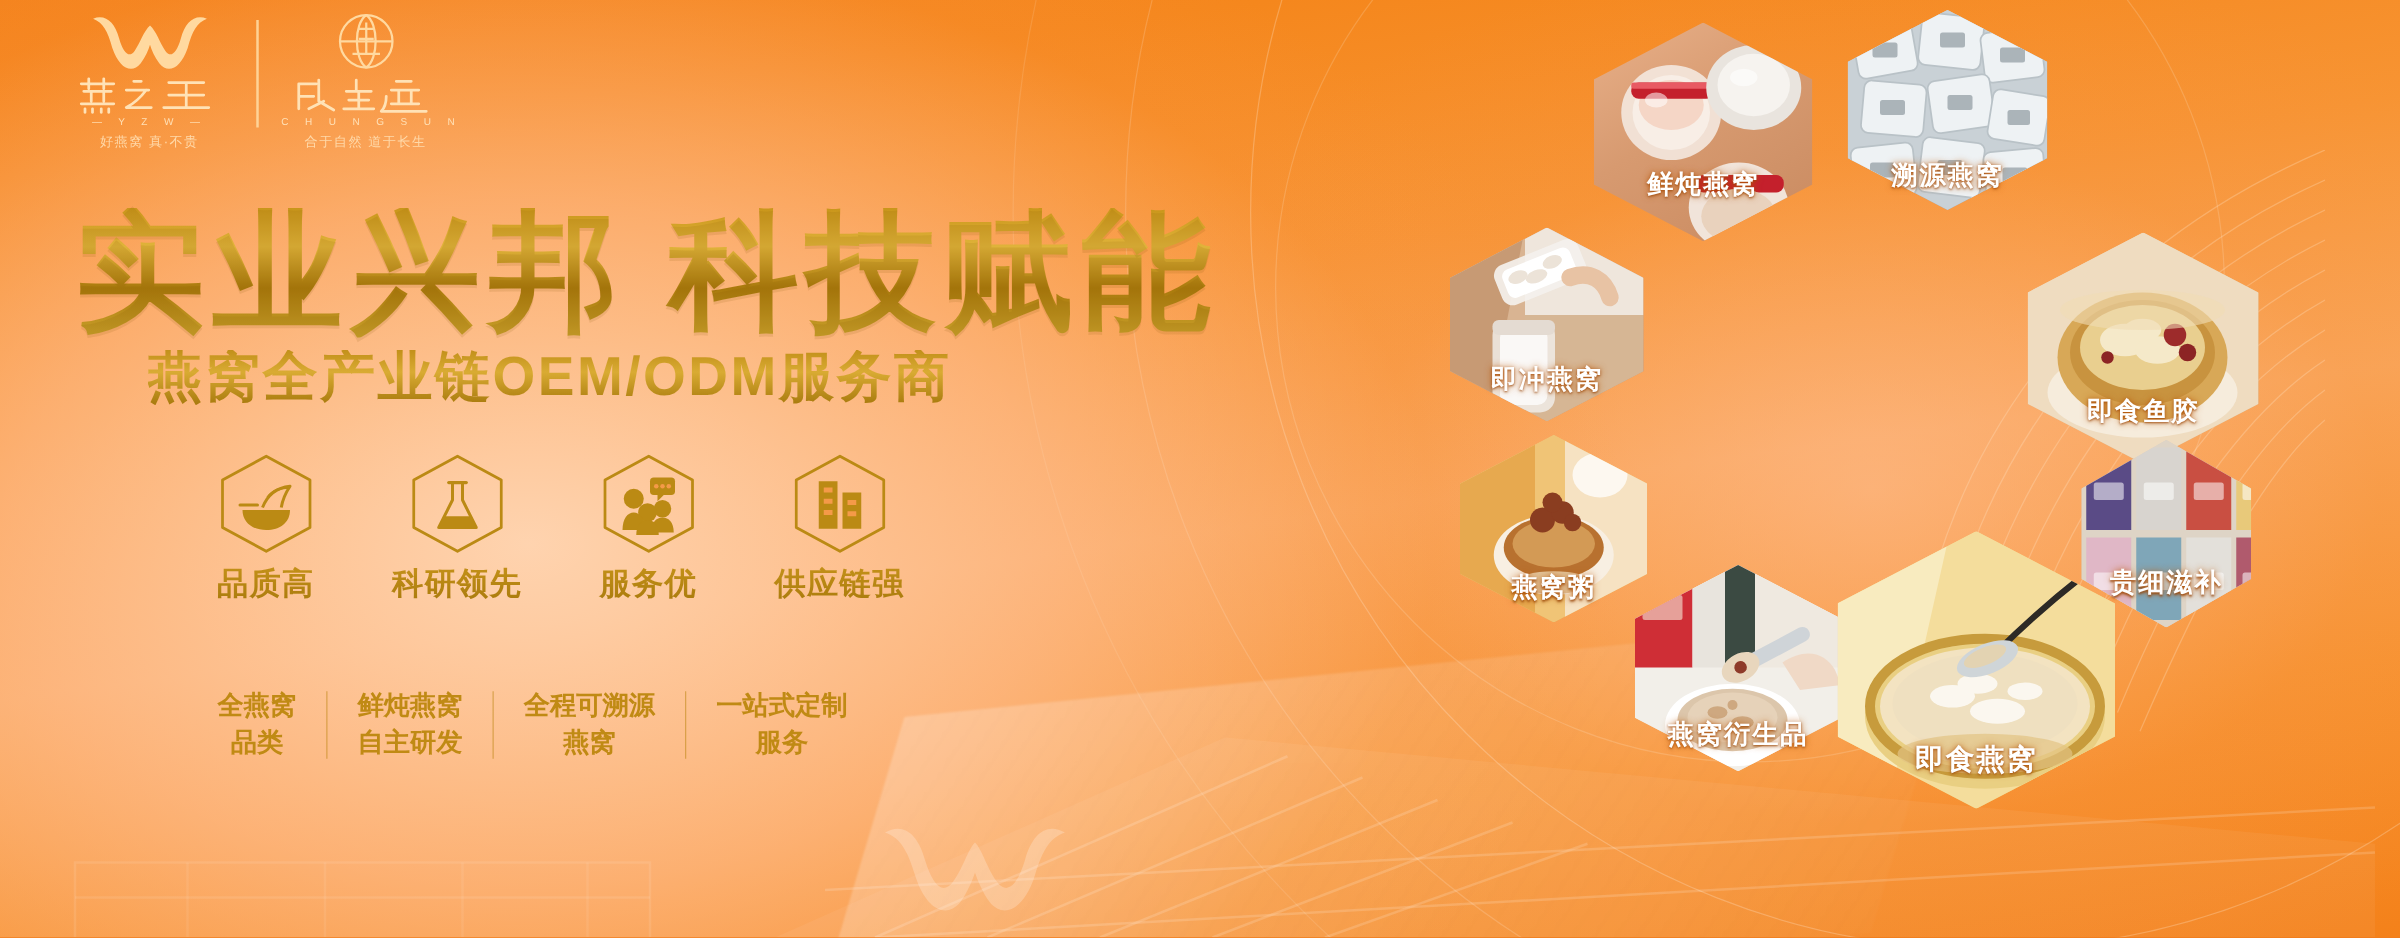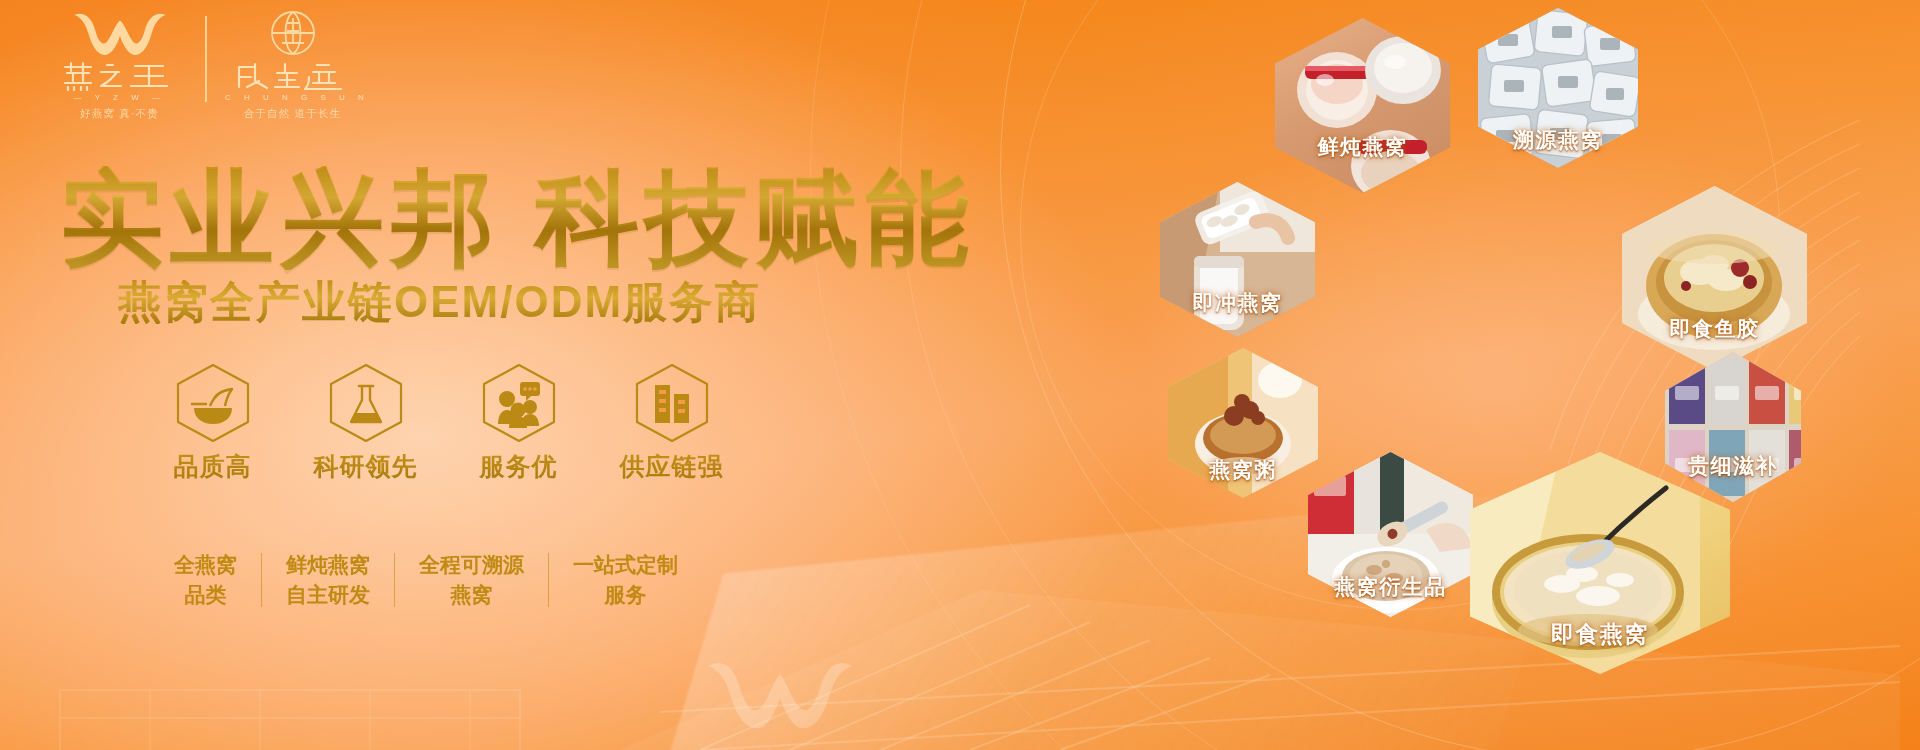--- a/index.html
+++ b/index.html
@@ -486,21 +486,21 @@
           <rect x="80" y="70" width="66" height="12" rx="6" fill="#cfd4d8"></rect>
           <ellipse cx="84" cy="76" rx="16" ry="11" fill="#e8d6bd"></ellipse>
           <circle cx="84" cy="76" r="5" fill="#8e3b2a"></circle>
         </g>
         <path d="M118,78 C136,66 152,70 160,84 L165,96 L132,100 Z" fill="#f0d9c6"></path>
       </svg>
     </div>
     <div class="plabel" style="bottom:16px;">燕窝衍生品</div>
   </div>
 
-  <div class="hexwrap" style="left:1470px;top:452px;width:260px;height:222px;">
+  <div class="hexwrap" style="left:1470px;top:425px;width:222px;height:222px;">
     <div class="hexshape" style="background:linear-gradient(150deg,#f7e7a8,#f0d27e 55%,#e6bc5d);">
       <svg width="230" height="222" viewBox="0 0 230 222">
         <rect x="0" y="0" width="230" height="222" fill="#f4dd9c"></rect>
         <path d="M0,0 L90,0 L40,222 L0,222 Z" fill="#f8ebbf"></path>
         <ellipse cx="118" cy="148" rx="96" ry="58" fill="#e9cf82"></ellipse>
         <ellipse cx="118" cy="140" rx="92" ry="54" fill="none" stroke="#c79b3c" stroke-width="8"></ellipse>
         <ellipse cx="118" cy="140" rx="84" ry="47" fill="#f3e3c1"></ellipse>
         <ellipse cx="118" cy="138" rx="74" ry="40" fill="#efe0c0"></ellipse>
         <g fill="#ffffff" opacity=".75">
           <ellipse cx="92" cy="132" rx="18" ry="9"></ellipse>

